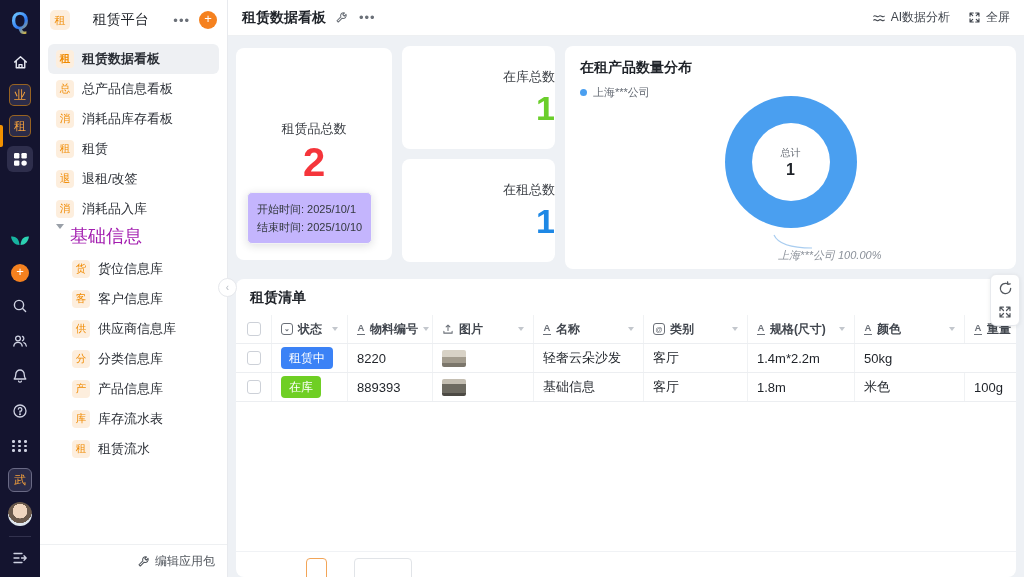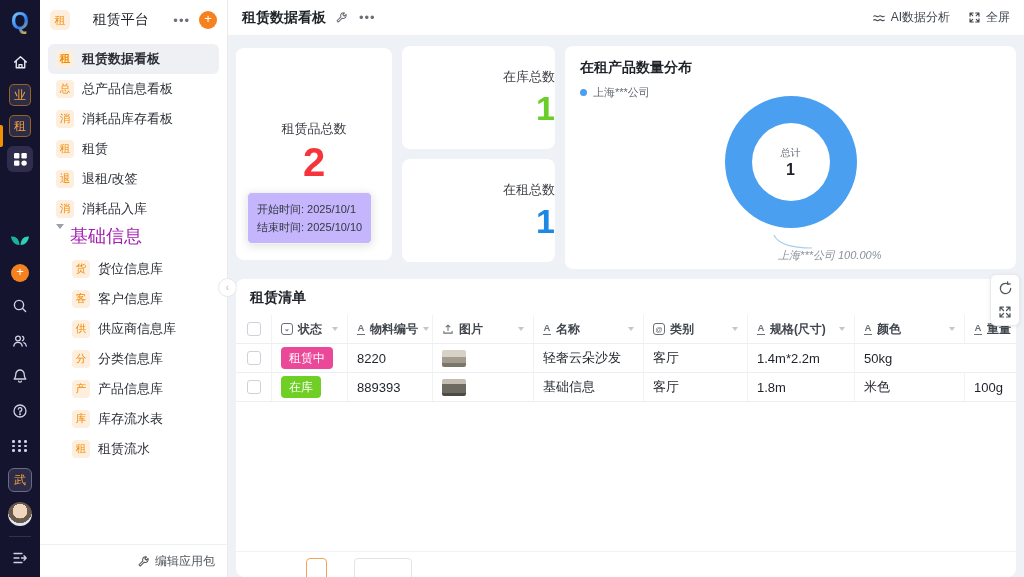--- a/index.html
+++ b/index.html
@@ -80,21 +80,21 @@
   .tcell:last-child { border-right:none; flex:1; }
   .c-check { width:36px; justify-content:center; padding:0; }
   .c-status { width:76px; } .c-code { width:85px; } .c-img { width:101px; } .c-name { width:110px; }
   .c-cat { width:104px; } .c-size { width:107px; } .c-color { width:110px; } .c-weight { min-width:120px; }
   .checkbox { width:14px; height:14px; border:1.5px solid #cdd1d8; border-radius:3px; background:#fff; }
   .hdr-caret { margin-left:auto; width:0; height:0; border-left:3.5px solid transparent; border-right:3.5px solid transparent; border-top:4.5px solid #c3c7cd; }
   .ficon { color:#6b7078; display:flex; align-items:center; }
   .a-icon { font-size:9.5px; font-weight:bold; border-bottom:1.5px solid #6b7078; line-height:1.1; padding:0 .5px; }
   .sq-icon { width:12px; height:12px; border:1.2px solid #6b7078; border-radius:3px; display:flex; align-items:center; justify-content:center; font-size:7px; color:#6b7078; }
   .badge { color:#fff; font-size:12px; padding:2.5px 8px; border-radius:4px; }
-  .badge-red { background:#ec4899; } .badge-green { background:#6fcf24; }
+  .badge-red { background:#3b82f6; } .badge-green { background:#6fcf24; }
   .thumb { width:24px; height:17px; border-radius:2px; }
   .thumb1 { background:linear-gradient(180deg,#d8d2c6 0 40%,#a39c8e 41% 75%,#7b766b 76%); }
   .thumb2 { background:linear-gradient(180deg,#c4beb2 0 30%,#6d6a61 31% 80%,#4c4a44 81%); }
   .empty-rows { flex:1; }
   .tc-footer { border-top:1px solid #f0f2f5; height:26px; display:flex; gap:27px; padding:6px 0 0 70px; flex-shrink:0; }
   .pg-current { width:21px; height:24px; border:1px solid #f2a558; border-radius:4px; background:#fff; }
   .pg-size { width:58px; height:24px; border:1px solid #e1e4e8; border-radius:4px; background:#fff; }
   .float-btns { position:absolute; top:-5px; right:-4px; width:30px; background:#fff; border:1px solid #e8eaee; border-radius:6px; box-shadow:0 1px 4px rgba(31,35,41,.08); display:flex; flex-direction:column; align-items:center; padding:6px 0; gap:9px; z-index:6; color:#51565d; }
   svg { display:block; }
 </style>

